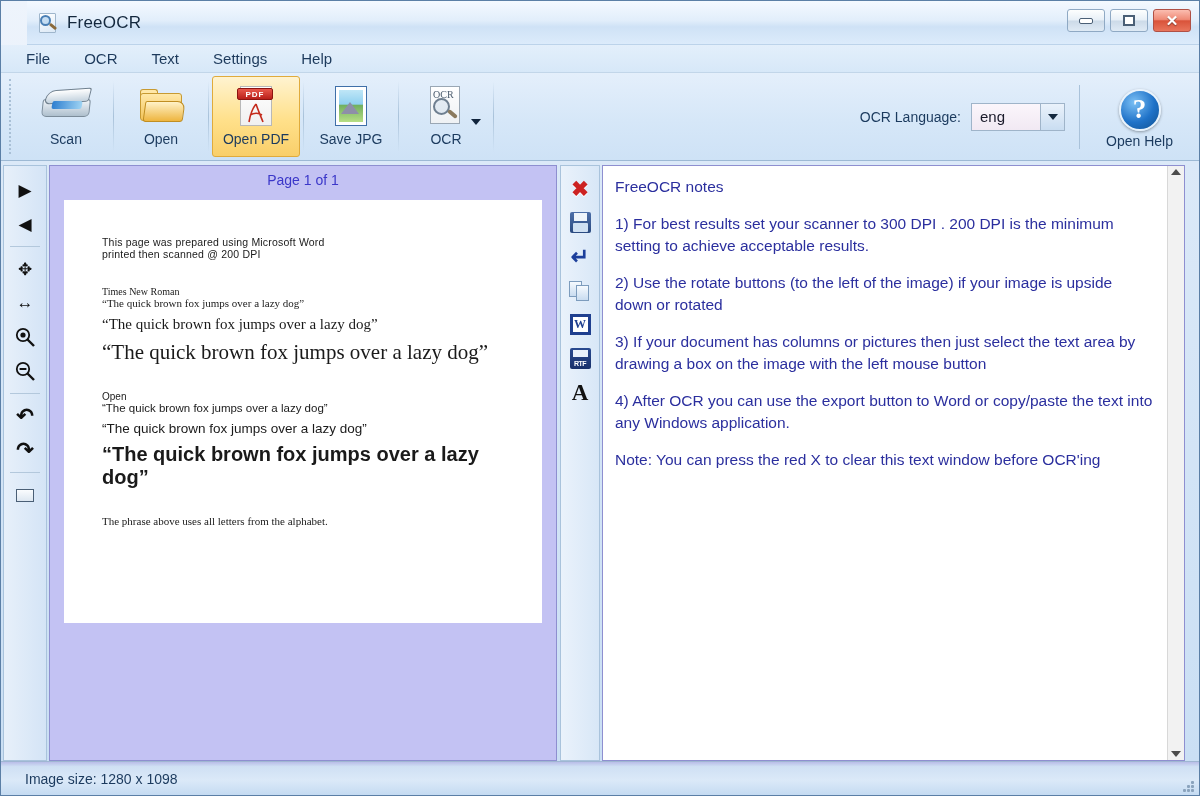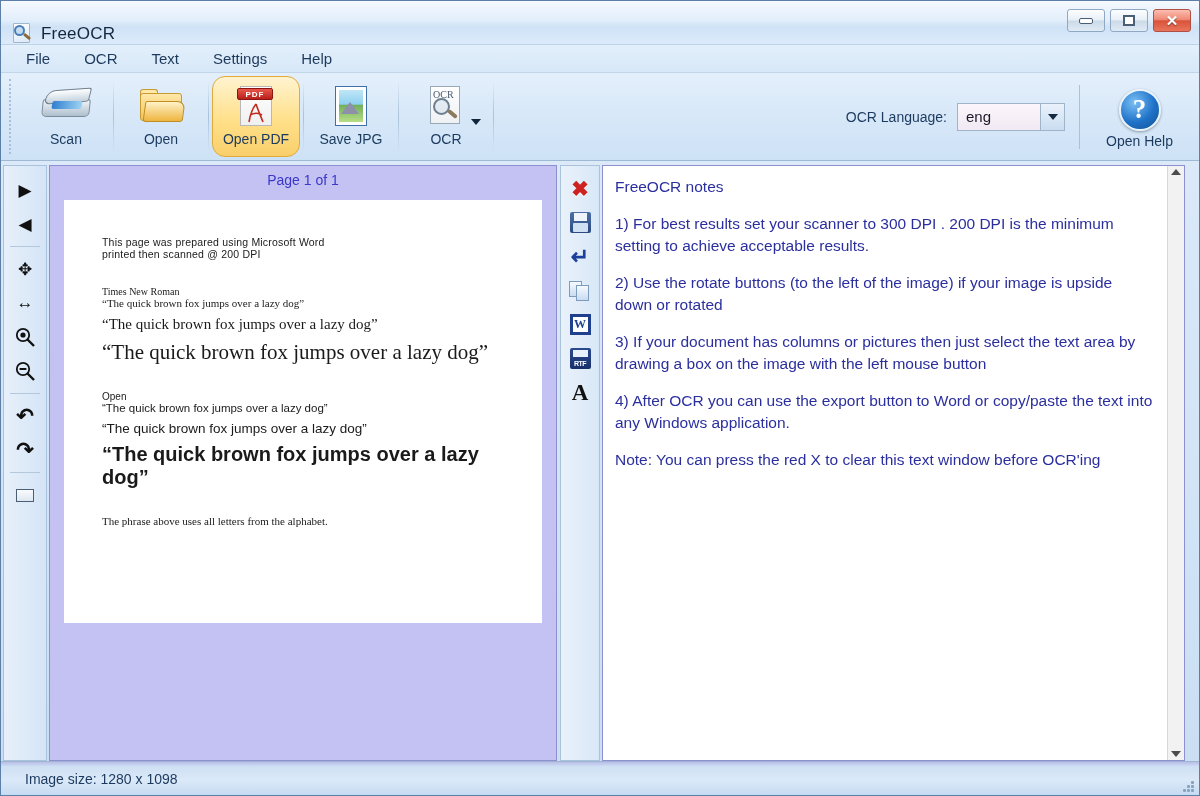--- a/index.html
+++ b/index.html
@@ -15,24 +15,25 @@
     background: linear-gradient(180deg, #eef4fc 0%, #dfeaf8 40%, #cfe0f5 100%);
     border: 1px solid #5b7fa6;
     display: flex;
     flex-direction: column;
   }
 
   
   .titlebar {
     height: 44px;
     background: linear-gradient(180deg, #f4f9ff 0%, #e2eefb 45%, #cfe2f6 60%, #dcebfb 100%);
-    display: flex; align-items: flex-end;
+    display: flex; align-items: center;
     padding: 0 6px 0 10px;
     position: relative;
     border-bottom: 1px solid #bcd3ea;
+    margin-left: 26px;
   }
   .app-icon {
     width: 22px; height: 22px; flex: 0 0 22px;
     position: relative;
     margin-right: 8px;
   }
   .app-icon .doc {
     position: absolute; left: 2px; top: 1px;
     width: 17px; height: 20px;
     background: linear-gradient(160deg,#ffffff,#dce9f6);
@@ -99,21 +100,21 @@
   .grip {
     width: 10px; margin: 6px 2px 6px 8px;
     border-left: 2px dotted #a9c0d6;
   }
   .tbtn {
     width: 88px;
     display: flex; flex-direction: column;
     align-items: center; justify-content: flex-start;
     padding-top: 6px;
     border: 1px solid transparent;
-    border-radius: 13px;
+    border-radius: 3px;
     margin: 3px 1px;
     position: relative;
   }
   .tbtn .lbl { font-size: 14px; color: #1b3a5e; margin-top: 2px; }
   .tbtn.active {
     background: linear-gradient(180deg,#fff3d0 0%,#ffe08a 55%,#f9cf6a 100%);
     border: 1px solid #e0ab3c;
   }
   .tb-sep { width: 1px; background: linear-gradient(180deg,rgba(255,255,255,0),#a9c2da,rgba(255,255,255,0)); margin: 8px 2px; }
 
@@ -214,21 +215,21 @@
     border-right:5px solid transparent; border-top:6px solid #10243c;
   }
 
   
   .tb-right {
     margin-left:auto; display:flex; align-items:center;
   }
   .lang-wrap { display:flex; align-items:center; padding: 0 14px; gap:10px; }
   .lang-label { font-size:14px; color:#1b3a5e; }
   .lang-select {
-    width: 108px; height: 28px;
+    width: 94px; height: 28px;
     border: 1px solid #9fb4c9;
     background: linear-gradient(180deg,#fbf6fb,#f1e9f3);
     display:flex; align-items:center; position:relative;
   }
   .lang-select .val { font-size:15px; color:#1a1a2a; padding-left:8px; }
   .lang-select .arrowbox {
     position:absolute; right:0; top:0; width:24px; height:100%;
     background: linear-gradient(180deg,#eaf2fb,#c9ddf1);
     border-left:1px solid #9fb4c9;
     display:flex; align-items:center; justify-content:center;

